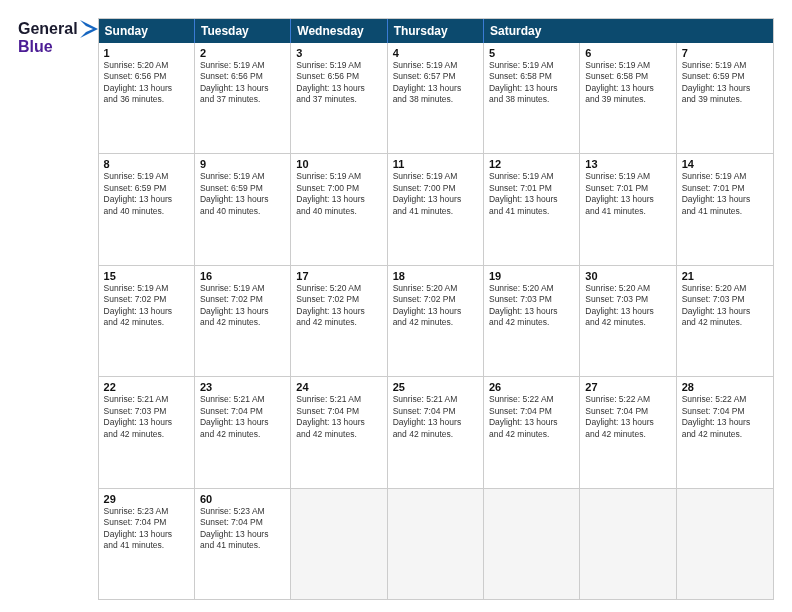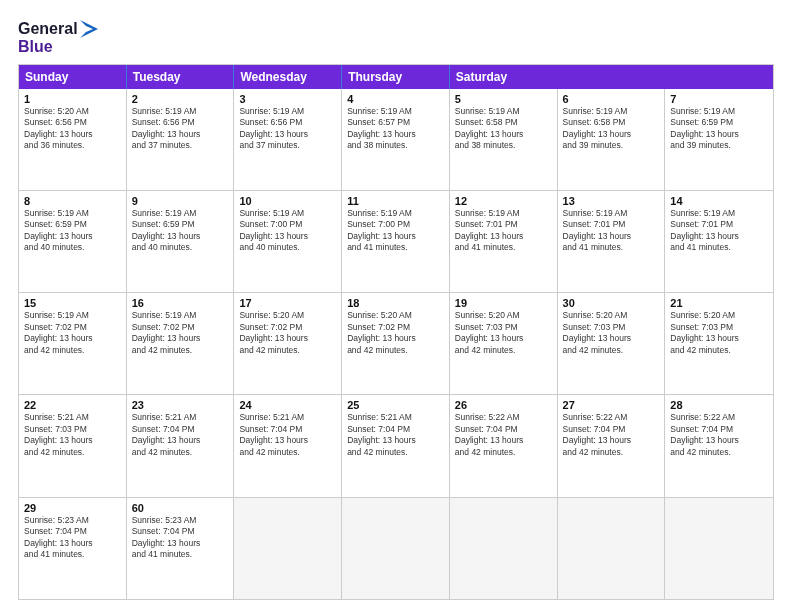--- a/index.html
+++ b/index.html
@@ -8,21 +8,21 @@
       height: 612px;
       font-family: Arial, sans-serif;
       background: #fff;
       overflow: hidden;
     }
     .page {
       width: 792px;
       height: 612px;
       padding: 18px 18px 12px 18px;
       display: flex;
-      flex-direction: column;
+      flex-direction: row;
     }
     .header {
       display: flex;
       align-items: flex-start;
       justify-content: space-between;
       margin-bottom: 8px;
     }
     .logo {
       display: flex;
       align-items: center;
@@ -44,21 +44,21 @@
     }
     .calendar {
       flex: 1;
       display: flex;
       flex-direction: column;
       border: 1px solid #ccc;
     }
     .cal-header {
       display: grid;
       grid-template-columns: repeat(7, 1fr);
-      background: #6d28d9;
+      background: #0c4a6e;
     }
     .cal-header-cell {
       color: #fff;
       font-weight: bold;
       font-size: 12px;
       padding: 5px 6px;
       text-align: left;
       border-right: 1px solid #3a7bd5;
     }
     .cal-header-cell:last-child { border-right: none; }

